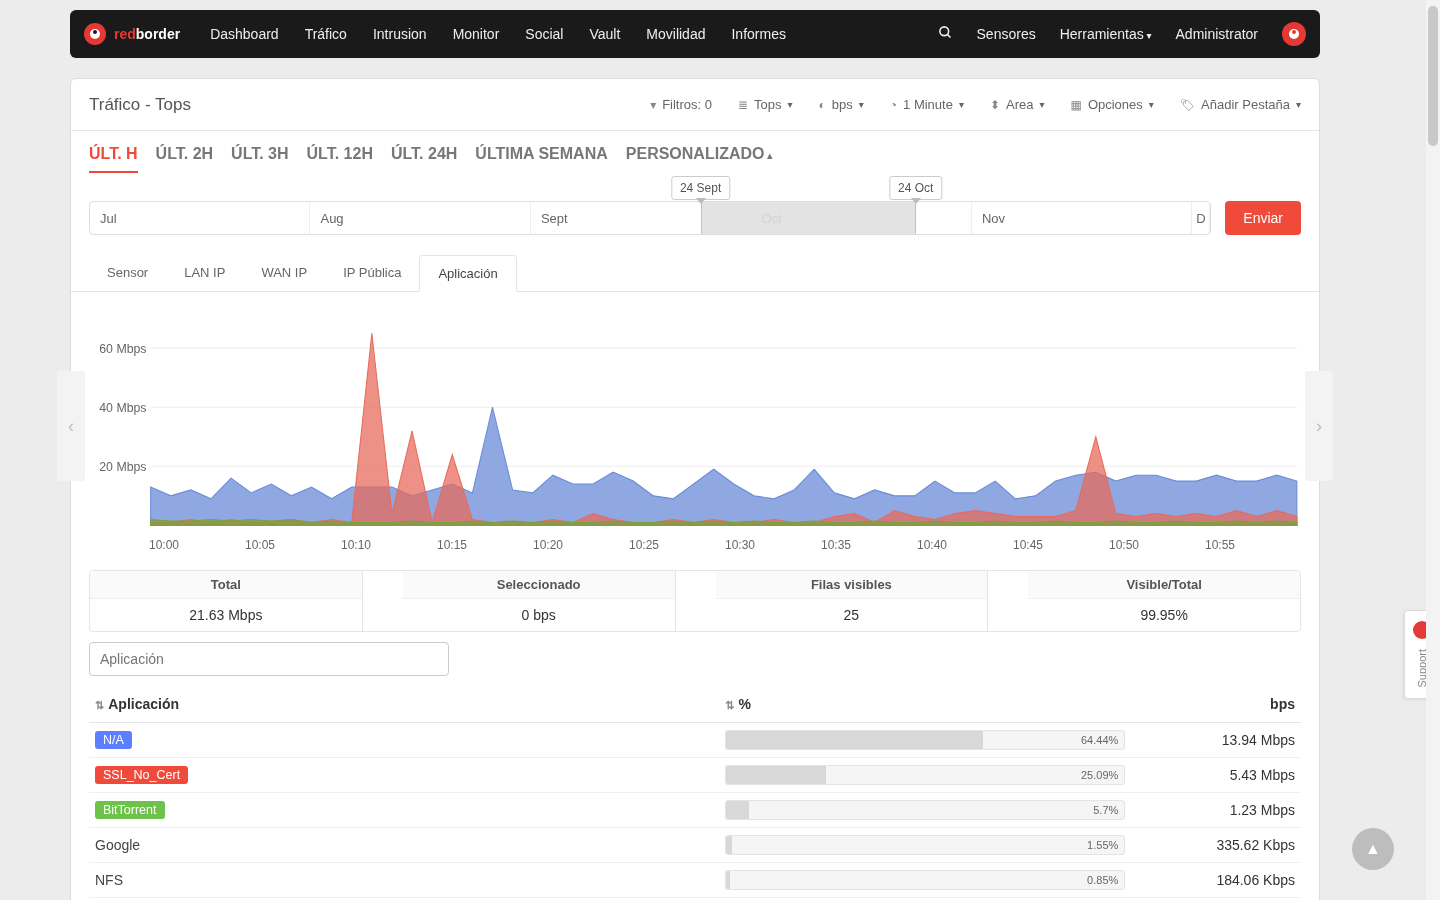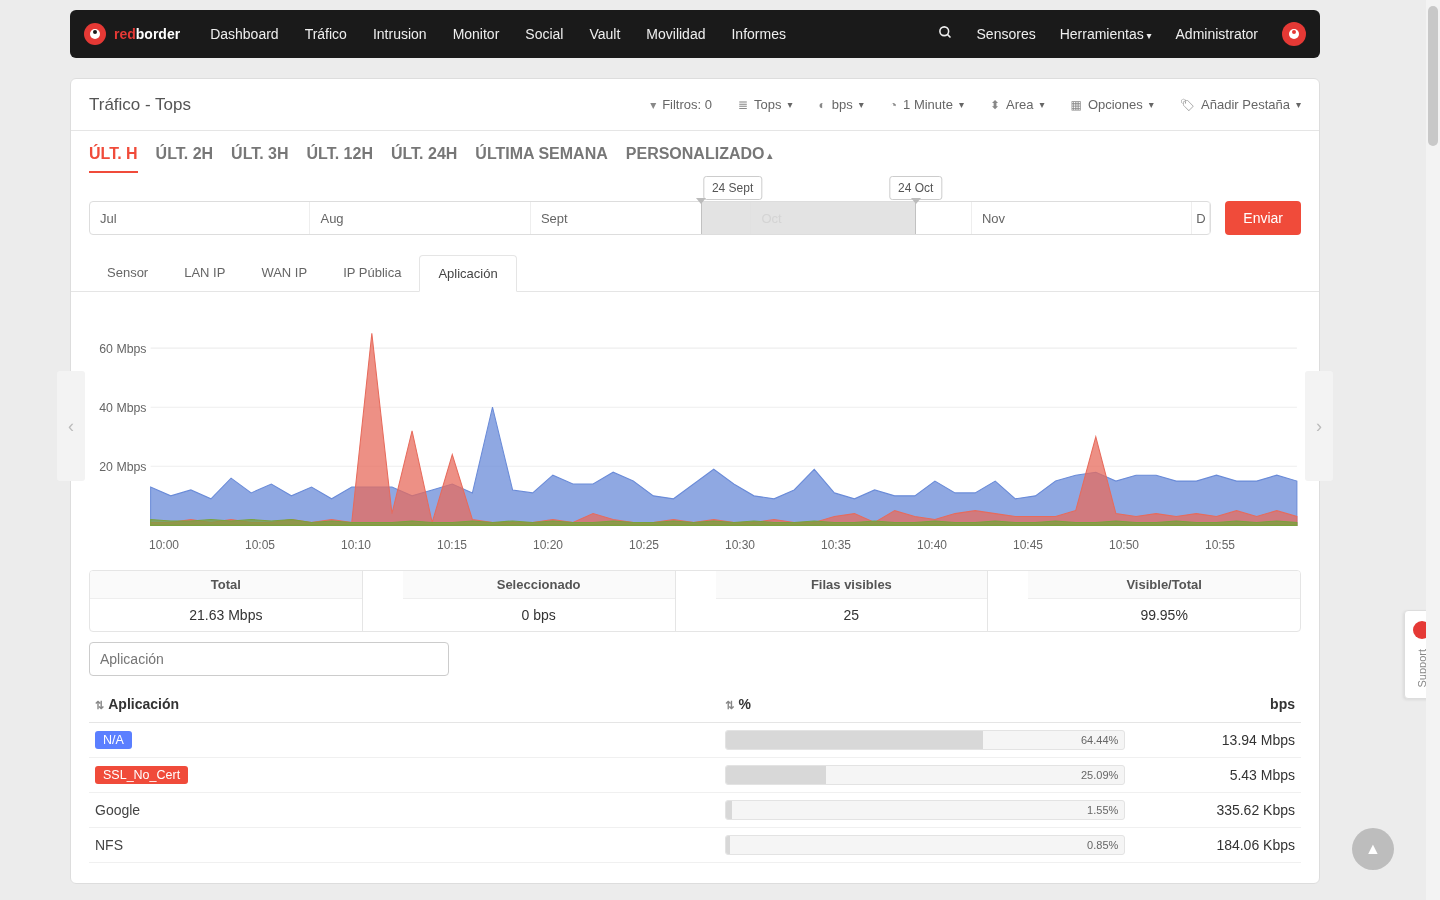--- a/index.html
+++ b/index.html
@@ -296,21 +296,21 @@
     <div class="date-row">
       <div class="date-track">
         <div class="month-cell">Jul</div>
         <div class="month-cell">Aug</div>
         <div class="month-cell">Sept</div>
         <div class="month-cell">Oct</div>
         <div class="month-cell">Nov</div>
         <div class="month-cell" style="flex:0 0 18px;padding-left:4px">D</div>
 
         <div class="range-shade" id="range-shade" style="left: 54.5%; width: 19.2%;"></div>
-        <div class="handle-label" id="handle-left-lbl" style="left: 54.5%; margin-left: 32px;">24 Sept</div>
+        <div class="handle-label" id="handle-left-lbl" style="left: 54.5%;">24 Sept</div>
         <div class="handle-tri" id="handle-left-tri" style="left: 54.5%;"></div>
         <div class="handle-label" id="handle-right-lbl" style="left: 73.7%;">24 Oct</div>
         <div class="handle-tri" id="handle-right-tri" style="left: 73.7%;"></div>
       </div>
       <button class="submit-btn">Enviar</button>
     </div>
 
     <div class="sub-tabs">
       <div>Sensor</div>
       <div>LAN IP</div>
@@ -399,20 +399,32 @@
               <div class="pct-cell">
                 <div class="pct-bar-outer">
                   <div class="pct-bar-fill" style="width: 25.09%;"></div>
                   <span class="pct-txt">25.09%</span>
                 </div>
               </div>
             </td>
             <td class="bps">5.43 Mbps</td>
           </tr>
           <tr>
+            <td><span class="badge green">BitTorrent</span></td>
+            <td>
+              <div class="pct-cell">
+                <div class="pct-bar-outer">
+                  <div class="pct-bar-fill" style="width: 5.7%;"></div>
+                  <span class="pct-txt">5.7%</span>
+                </div>
+              </div>
+            </td>
+            <td class="bps">1.23 Mbps</td>
+          </tr>
+          <tr>
             <td><span class="plain-app">Google</span></td>
             <td>
               <div class="pct-cell">
                 <div class="pct-bar-outer">
                   <div class="pct-bar-fill" style="width: 1.55%;"></div>
                   <span class="pct-txt">1.55%</span>
                 </div>
               </div>
             </td>
             <td class="bps">335.62 Kbps</td>

